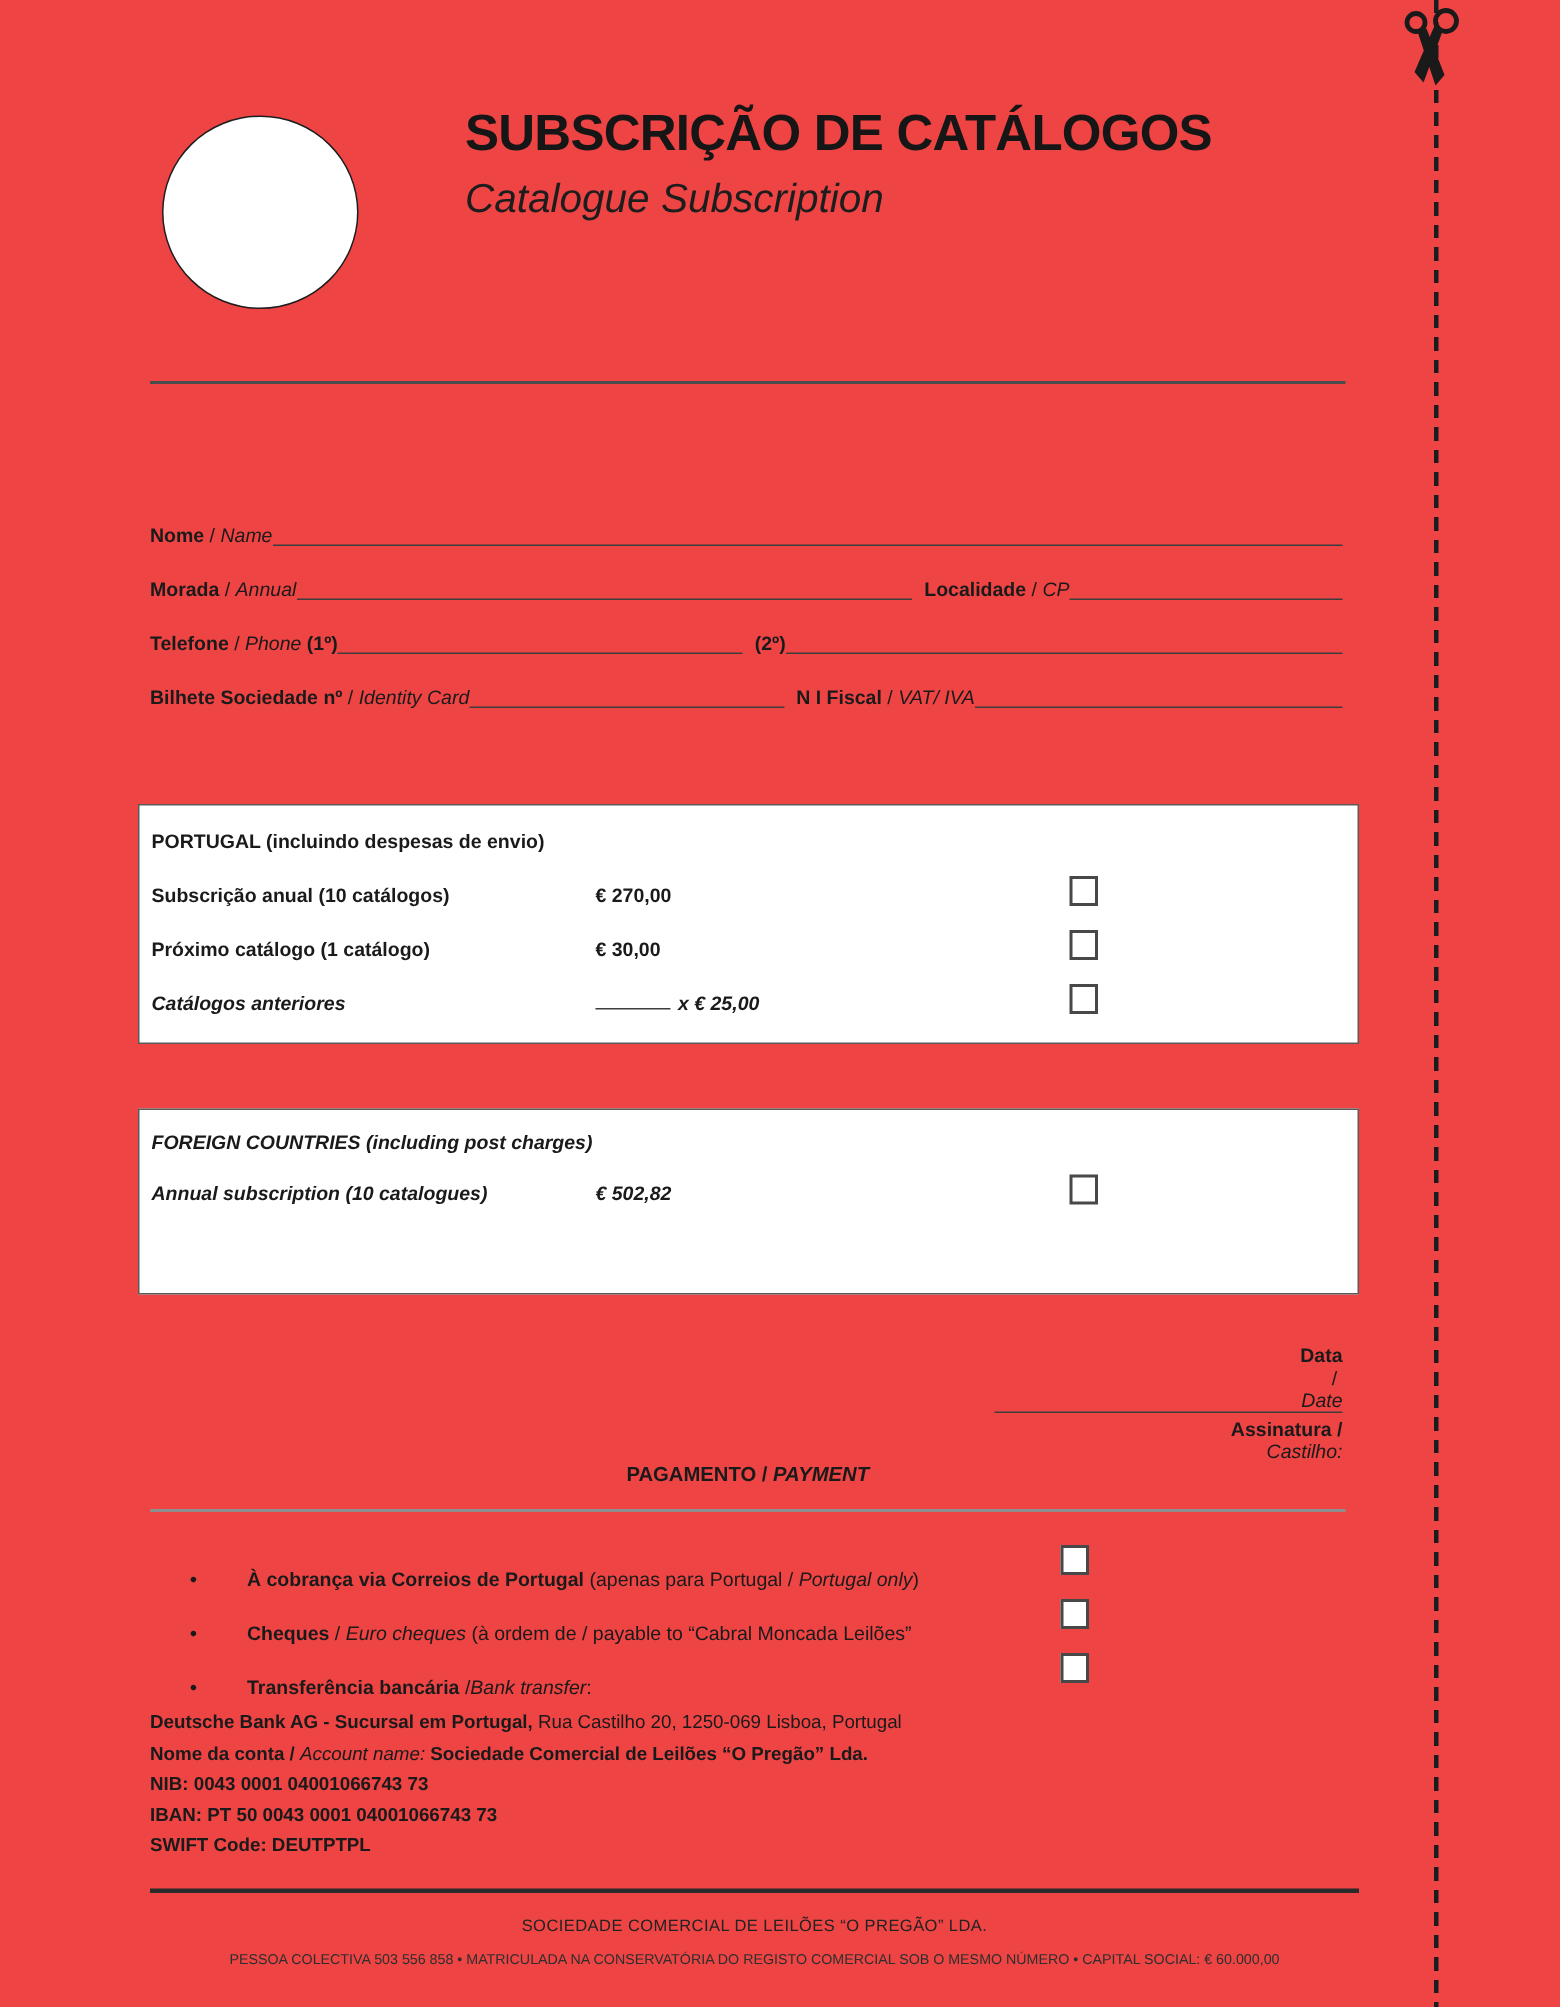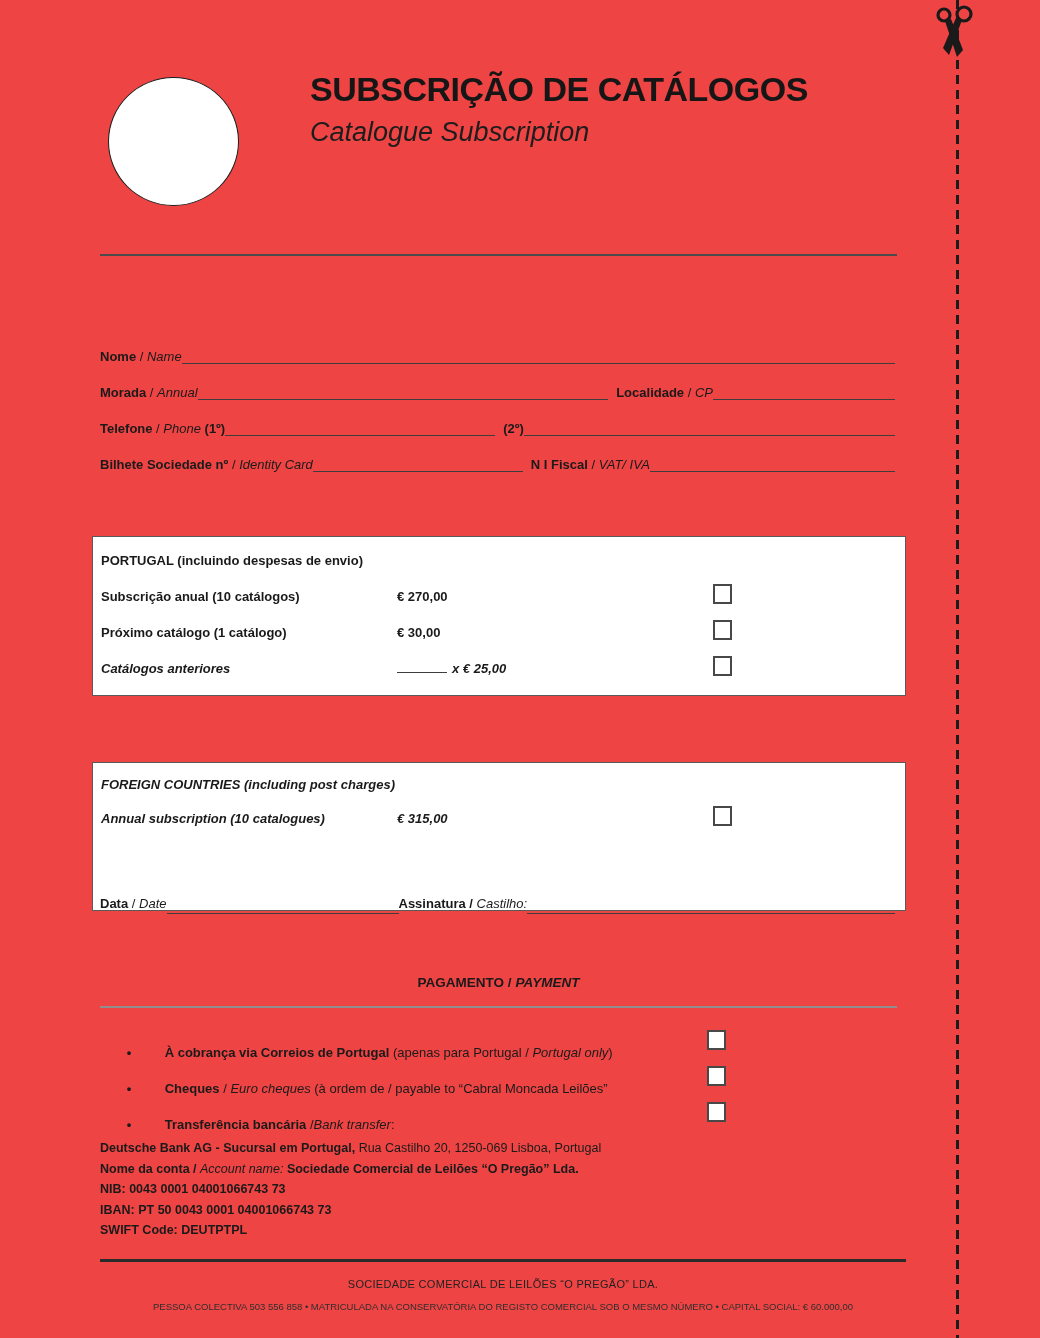--- a/index.html
+++ b/index.html
@@ -18,31 +18,31 @@
   .title-block { position:absolute; left:310px; top:70px; }
   .doc-title { font-size:34px; font-weight:700; letter-spacing:-0.5px; color:#161616; }
   .doc-subtitle { font-size:27px; font-style:italic; margin-top:8px; color:#1d1d1d; }
   .address-line { position:absolute; left:100px; top:227px; width:810px; font-size:12px; font-weight:600; color:#1f1f1f; }
   .rule-header { position:absolute; left:100px; top:254px; width:797px; height:2px; background:#4c4c4c; }
   .block-note { position:absolute; left:100px; top:297px; width:797px; text-align:center;
     font-size:12px; font-style:italic; font-weight:500; letter-spacing:0.2px; }
   
   .form-rows { position:absolute; left:100px; top:346px; width:795px; }
   .f-row { display:flex; align-items:center; height:21px; margin-bottom:15px; font-size:13px; white-space:pre; }
-  .sig-row { position:absolute; left:100px; top:896px; width:795px; display:flex; align-items:flex-start; height:21px; font-size:13px; white-space:pre; }
+  .sig-row { position:absolute; left:100px; top:896px; width:795px; display:flex; align-items:flex-end; height:21px; font-size:13px; white-space:pre;flex-direction:column; }
   .lbl-b { font-weight:700; }
   .lbl-i { font-style:italic; }
   .fill { border-bottom:1.5px solid #3d3d3d; height:0; align-self:flex-end; margin-bottom:3px; }
   .grow { flex:1 1 auto; }
   .w270 { width:270px; } .w210 { width:210px; } .w182 { width:182px; } .w232 { width:232px; }
   .gap { display:inline-block; width:8px; }
   
   .price-box { position:absolute; left:92px; width:814px; border:1.5px solid #5a5a5a; background:#fff; }
   .box-portugal { top:536px; height:160px; }
-  .box-foreign  { top:762px; height:149px; }
+  .box-foreign  { top:739px; height:124px; }
   .box-title { position:absolute; left:8px; font-size:13px; font-weight:700; }
   .b-row { position:absolute; left:8px; right:8px; height:18px; font-size:13px; font-weight:700; }
   .b-label { display:inline-block; width:296px; }
   .it { font-style:italic; }
   .qty-fill { display:inline-block; width:50px; border-bottom:1.5px solid #3d3d3d; margin-right:5px; }
   .cbx { position:absolute; left:612px; width:19px; height:20px; border:2px solid #484848; background:#fff; }
   .b-row .cbx { top:-5px; }
   
   .payment-heading { position:absolute; left:100px; top:975px; width:797px; text-align:center; font-size:13.5px; font-weight:700; }
   .payment-heading .pay-en { font-style:italic; }
@@ -123,21 +123,21 @@
     </div>
     <div class="b-row" style="top:124px;">
       <span class="b-label it">Catálogos anteriores</span><span class="qty-fill"></span><span class="it">x € 25,00</span>
       <span class="cbx"></span>
     </div>
   </div>
 
   <div class="price-box box-foreign">
     <div class="box-title it" style="top:14px;">FOREIGN COUNTRIES (including post charges)</div>
     <div class="b-row it" style="top:48px;">
-      <span class="b-label">Annual subscription (10 catalogues)</span><span>€ 315,00</span>
+      <span class="b-label">Annual subscription (10 catalogues)</span><span>€ 502,82</span>
       <span class="cbx"></span>
     </div>
   </div>
 
   <div class="sig-row">
     <span class="lbl-b">Data</span><span> / </span><span class="lbl-i">Date</span>
     <span class="fill w232"></span>
     <span class="lbl-b">Assinatura /</span><span class="lbl-i"> Castilho:</span>
     <span class="fill grow"></span>
   </div>

